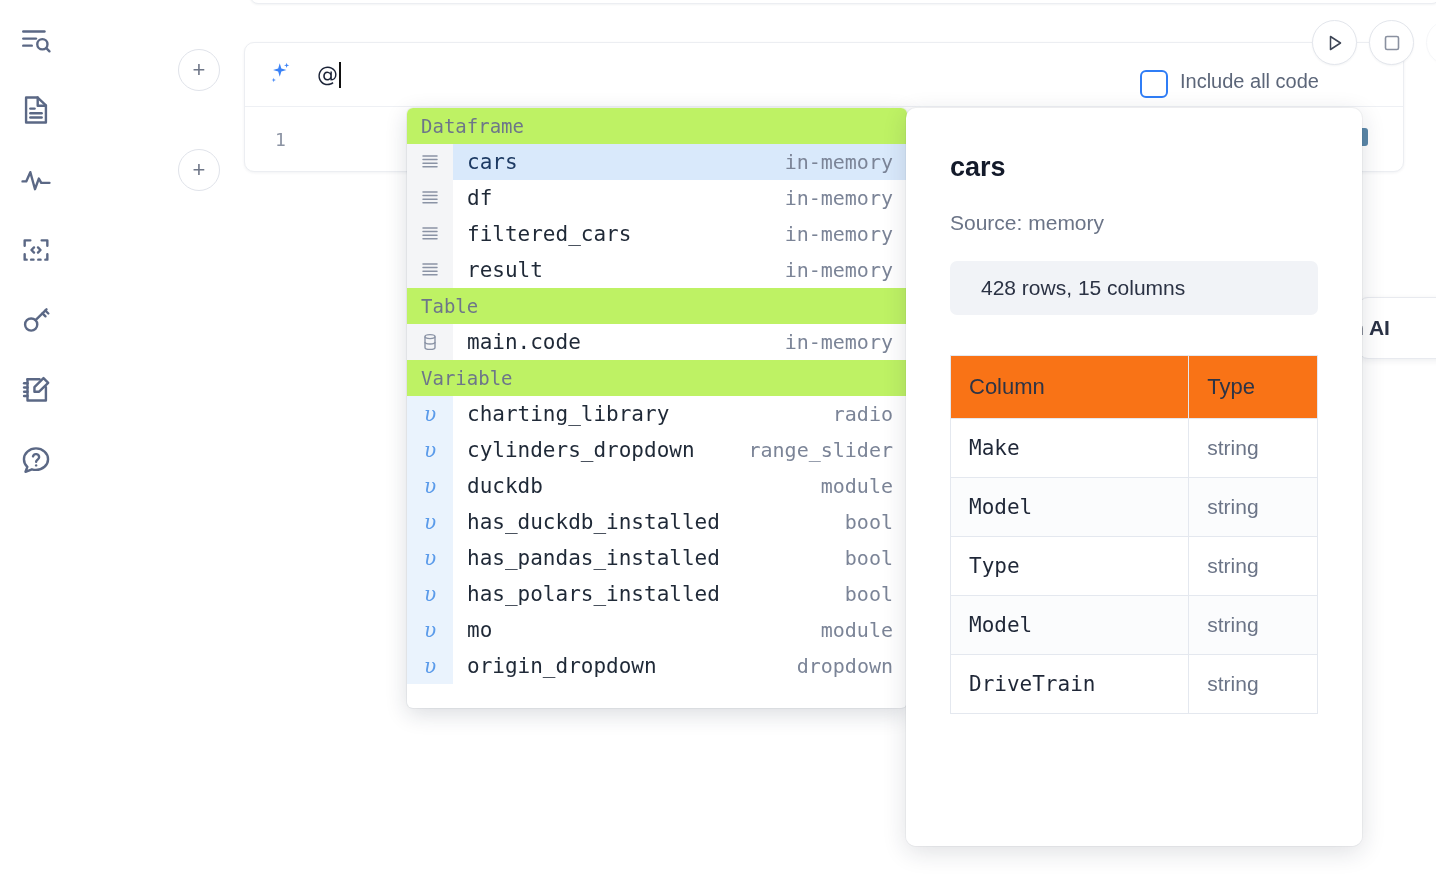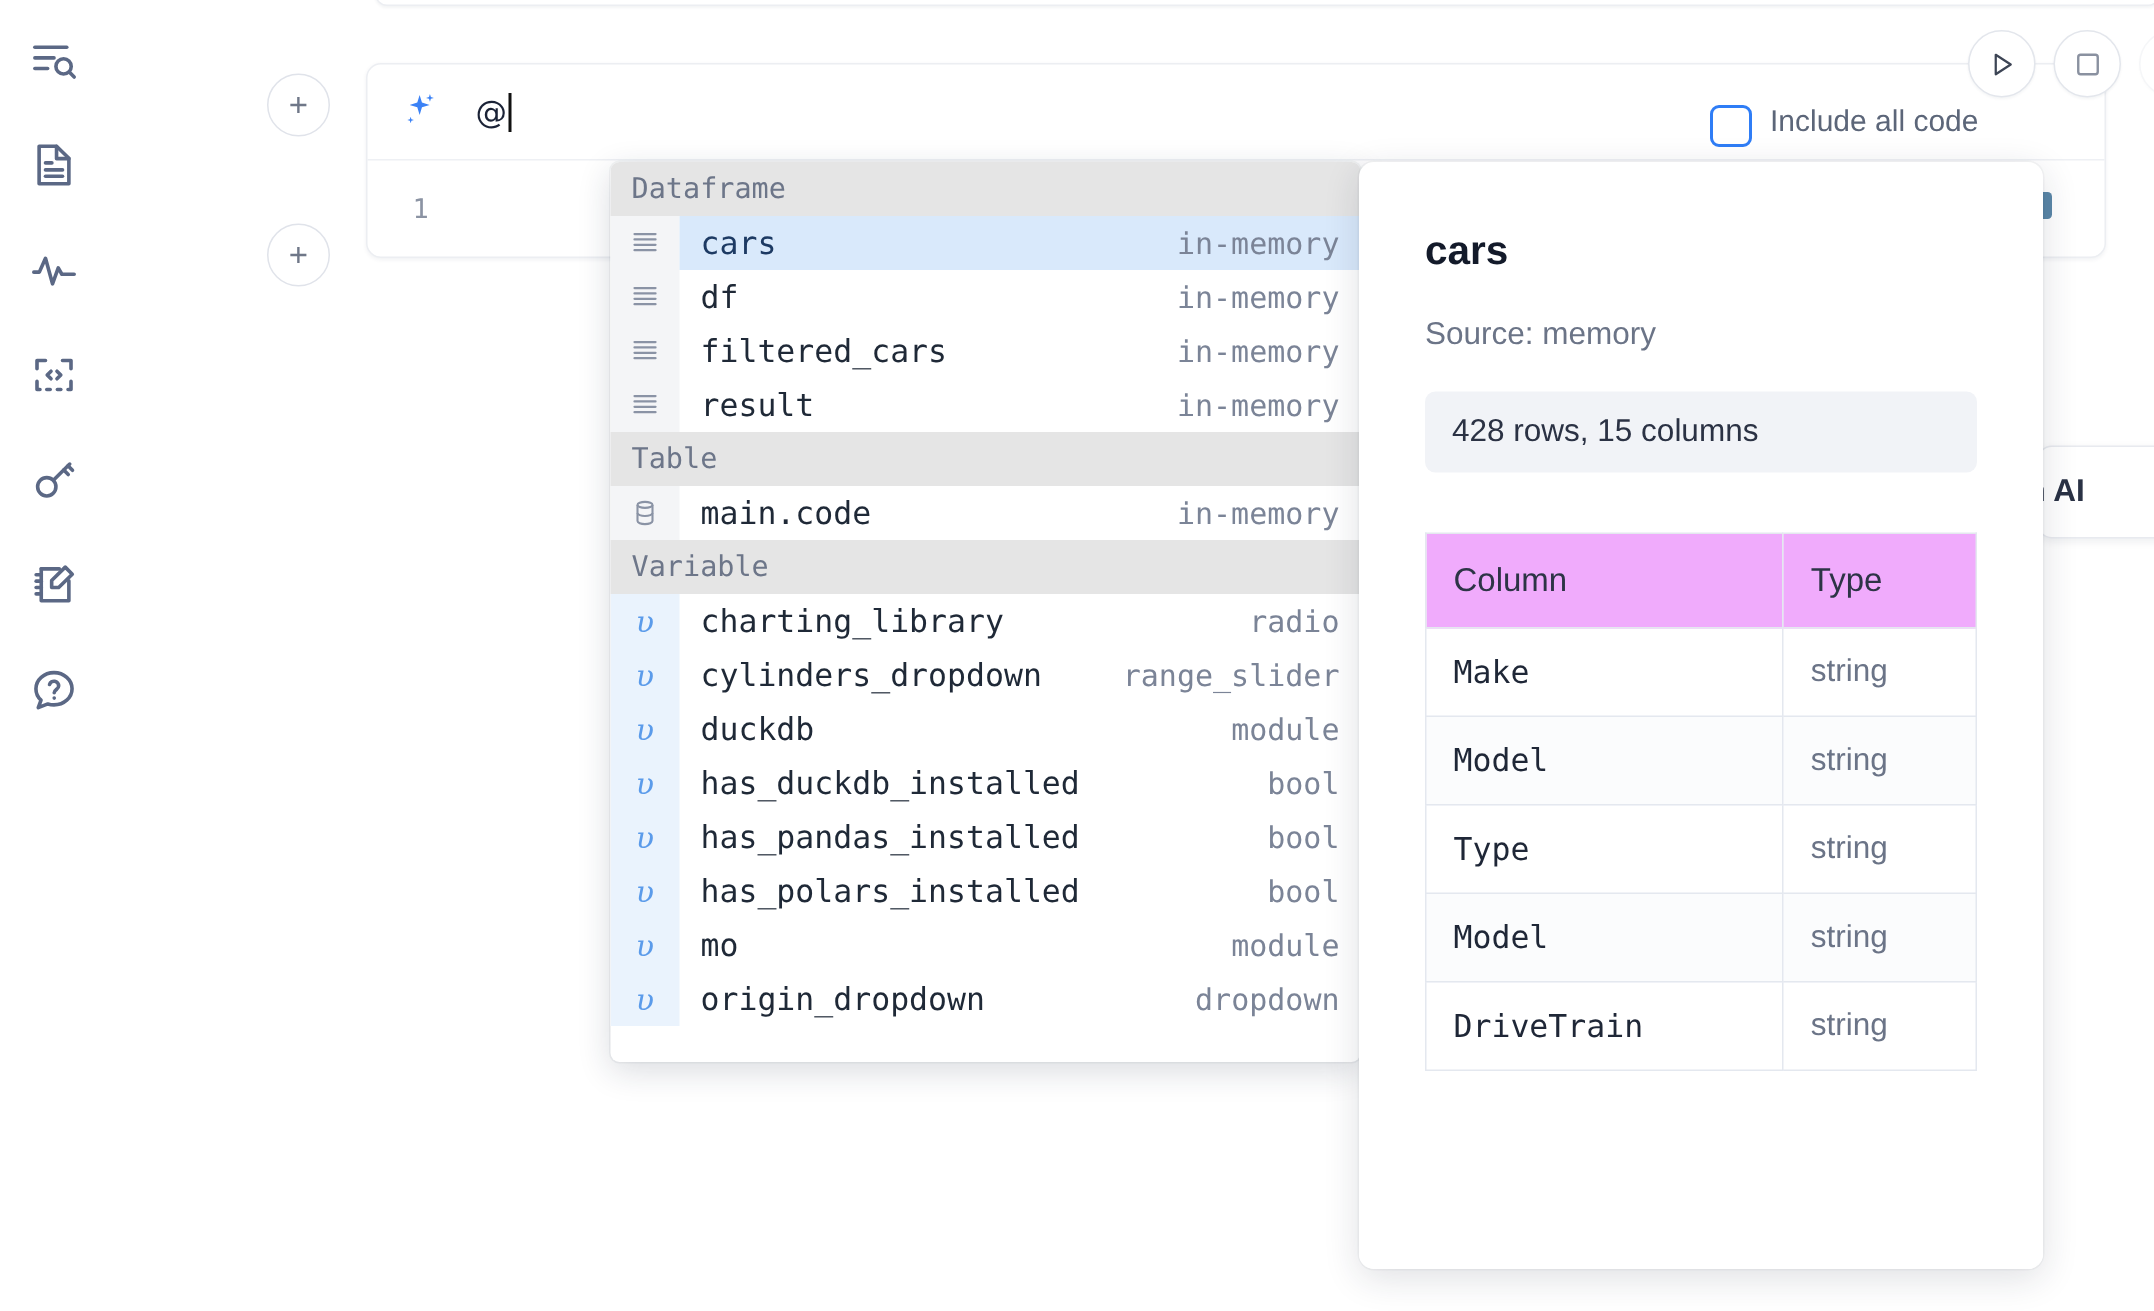--- a/index.html
+++ b/index.html
@@ -112,21 +112,21 @@
 
   
   .ac {
     position: absolute; left: 335px; top: 108px; width: 500px; height: 600px;
     background: #ffffff; border-radius: 6px;
     box-shadow: 0 6px 22px rgba(25,35,60,.16), 0 0 0 1px rgba(25,35,60,.05);
     overflow: hidden; z-index: 50;
     font-family: "DejaVu Sans Mono", monospace;
   }
   .ac-group {
-    background: #e5e5e5; color: #6d7689; font-size: 19px;
+    background: #bef264; color: #6d7689; font-size: 19px;
     padding: 7px 0 7px 14px; font-family: "DejaVu Sans Mono", monospace;
   }
   .ac-item {
     display: flex; align-items: center; height: 36px; background: #fff;
     cursor: pointer;
   }
   .ac-item.sel .ac-main { background: #d9e9fb; }
   .ac-ico {
     width: 46px; flex: none; display: flex; align-items: center; justify-content: center;
     background: #f4f5f7; height: 36px; color: #8a93a5;
@@ -144,26 +144,26 @@
   .preview {
     position: absolute; left: 834px; top: 108px; width: 456px; height: 738px;
     background: #ffffff; border-radius: 10px;
     box-shadow: 0 6px 24px rgba(25,35,60,.14), 0 0 0 1px rgba(25,35,60,.04);
     z-index: 60; overflow: hidden; padding: 44px 44px 0 44px;
   }
   .pv-title { font-size: 27px; font-weight: 700; color: #131a2a; font-family: "Liberation Sans", sans-serif; }
   .pv-source { margin-top: 28px; font-size: 21px; color: #6b7487; }
   .pv-pill {
     margin-top: 26px; background: #f1f3f7; border-radius: 7px;
-    padding: 15px 18px; font-size: 21px; color: #2b3244;
+    padding: 15px 31px; font-size: 21px; color: #2b3244;
   }
   .pv-table { margin-top: 40px; width: 368px; border-collapse: collapse; }
   .pv-table th {
     text-align: left; font-weight: 400; font-size: 22px; color: #2d3446;
-    background: #f0abfc; border: 1px solid #e4e8ef; padding: 18px 18px;
+    background: #f97316; border: 1px solid #e4e8ef; padding: 18px 18px;
     font-family: "Liberation Sans", sans-serif;
   }
   .pv-table td {
     border: 1px solid #e4e8ef; padding: 17px 18px; font-size: 21px;
   }
   .pv-table td.col { color: #1f2737; font-family: "DejaVu Sans Mono", monospace; }
   .pv-table td.typ { color: #6b7487; font-family: "Liberation Sans", sans-serif; }
   .pv-table tr:nth-child(even) td { background: #fbfcfd; }
   .pv-fade {
     position: absolute; left: 0; right: 0; bottom: 0; height: 80px;

